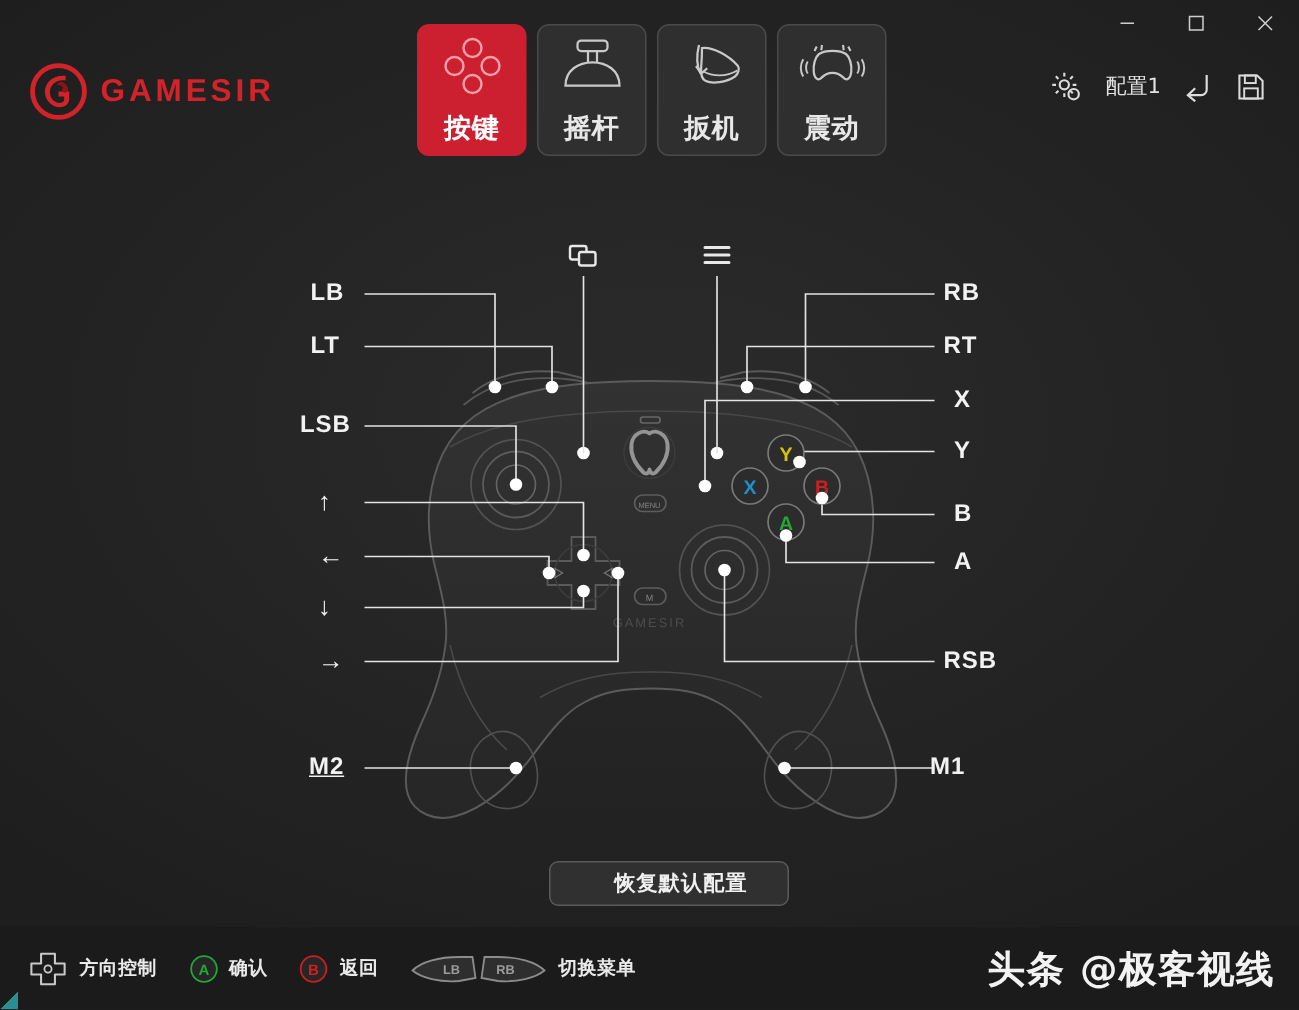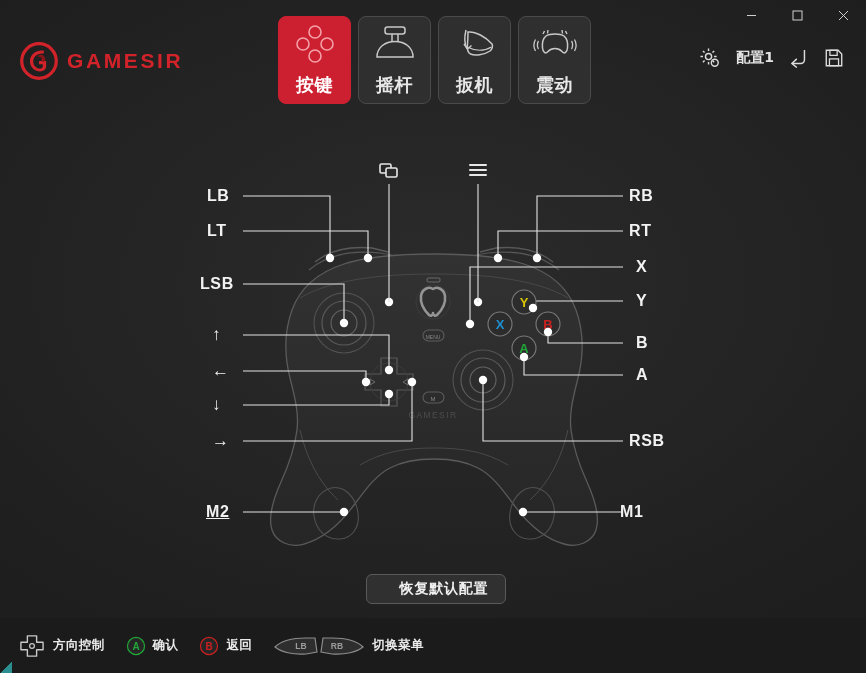--- a/index.html
+++ b/index.html
@@ -58,21 +58,21 @@
   .tab-icon svg { display: block; }
   .tab-label {
     color: #e8e8e8; font-size: 18px; font-weight: bold; letter-spacing: .5px;
     font-family: "DejaVu Sans", "Liberation Sans", sans-serif;
   }
   .tab.active .tab-label { color: #ffffff; }
 
   
   .tools {
     position: absolute; right: 22px; top: 46px;
-    display: flex; align-items: center; gap: 15px; font-weight: bold;
+    display: flex; align-items: center; gap: 15px;
   }
   .tool { display:flex; align-items:center; justify-content:center; cursor:pointer; }
   .tool svg { display:block; }
   .profile-name {
     color: #e3e3e3; font-size: 14px; cursor: pointer;
     font-family: "DejaVu Sans", "Liberation Sans", sans-serif;
   }
 
   
   .stage { position: absolute; left: 0; top: 130px; width: 866px; height: 430px; }
@@ -85,21 +85,21 @@
     font-family: "Liberation Sans", sans-serif;
     transform: translateY(-50%);
   }
   .cal.r { text-align: left; }
   .cal.l { text-align: right; }
   .cal.arrow { font-size: 17px; font-weight: normal; }
 
   
   .reset-btn {
     position: absolute; left: 366px; top: 574px;
-    width: 140px; height: 30px; border-radius: 6px;
+    width: 160px; height: 30px; border-radius: 6px;
     background: #303030; border: 1px solid #5a5a5a; color: #f0f0f0;
     font-size: 14px; font-weight: bold; letter-spacing: .8px;
     display: flex; align-items: center; justify-content: center; cursor: pointer;
     font-family: "DejaVu Sans", "Liberation Sans", sans-serif;
     padding-left: 16px;
   }
 
   
   .hintbar {
     position: absolute; left: 0; bottom: 0; width: 866px; height: 55px;
@@ -452,16 +452,17 @@
             <path d="M2 13 C8 7 20 4 33 4 L42 4 L44 18 L33 20 C20 21 8 18 2 13 Z" fill="#2e2e2e" stroke="#8c8c8c" stroke-width="1.2"></path>
             <text x="28" y="15" font-size="8.5" font-weight="bold" fill="#9c9c9c" text-anchor="middle" font-family="Liberation Sans, sans-serif">LB</text>
             <path d="M90 13 C84 7 72 4 59 4 L50 4 L48 18 L59 20 C72 21 84 18 90 13 Z" fill="#2e2e2e" stroke="#8c8c8c" stroke-width="1.2"></path>
             <text x="64" y="15" font-size="8.5" font-weight="bold" fill="#9c9c9c" text-anchor="middle" font-family="Liberation Sans, sans-serif">RB</text>
           </svg>
         </span>
         <span class="hint-label">切换菜单</span>
       </div>
 
     </div>
+    <div class="watermark">头条 @极客视线</div>
     <div class="teal-corner"></div>
   </div>
 
 </div>
 
 </body></html>

